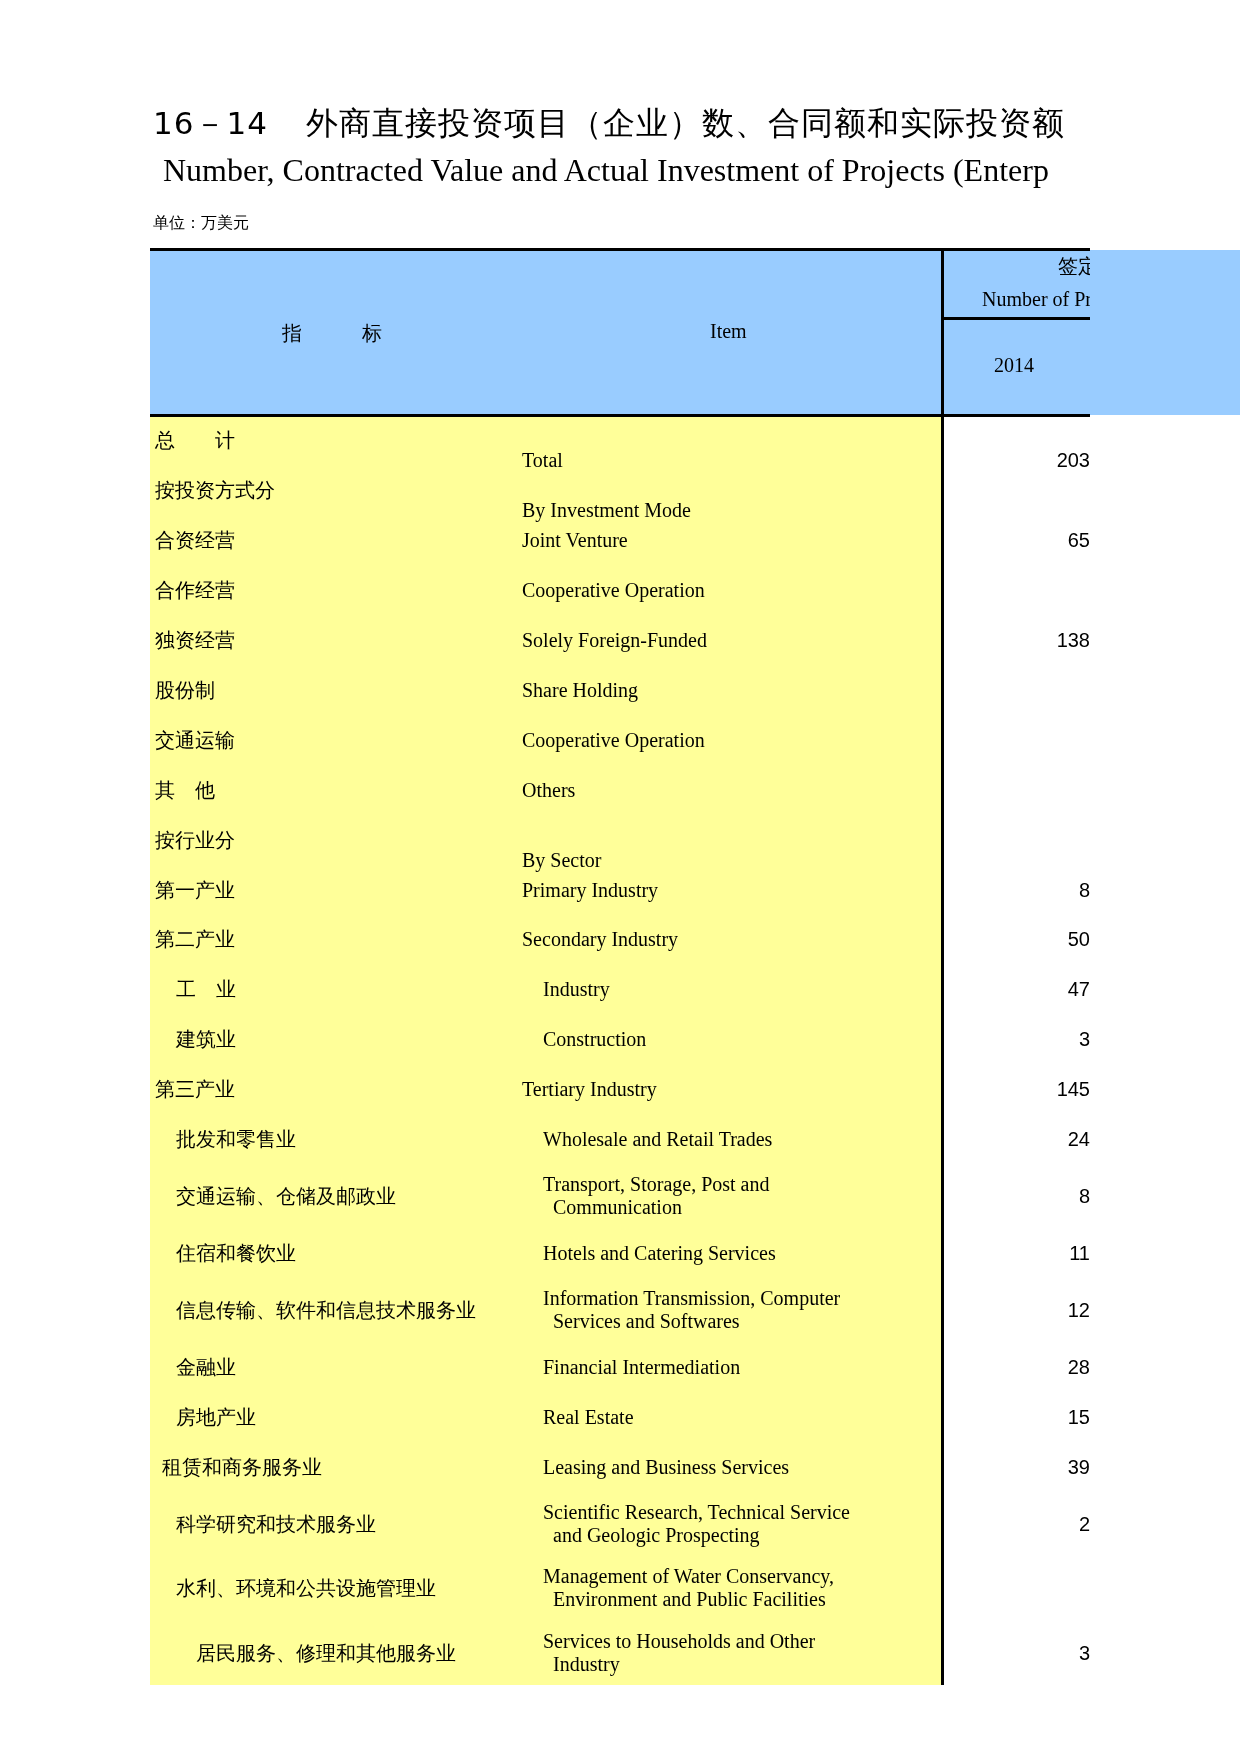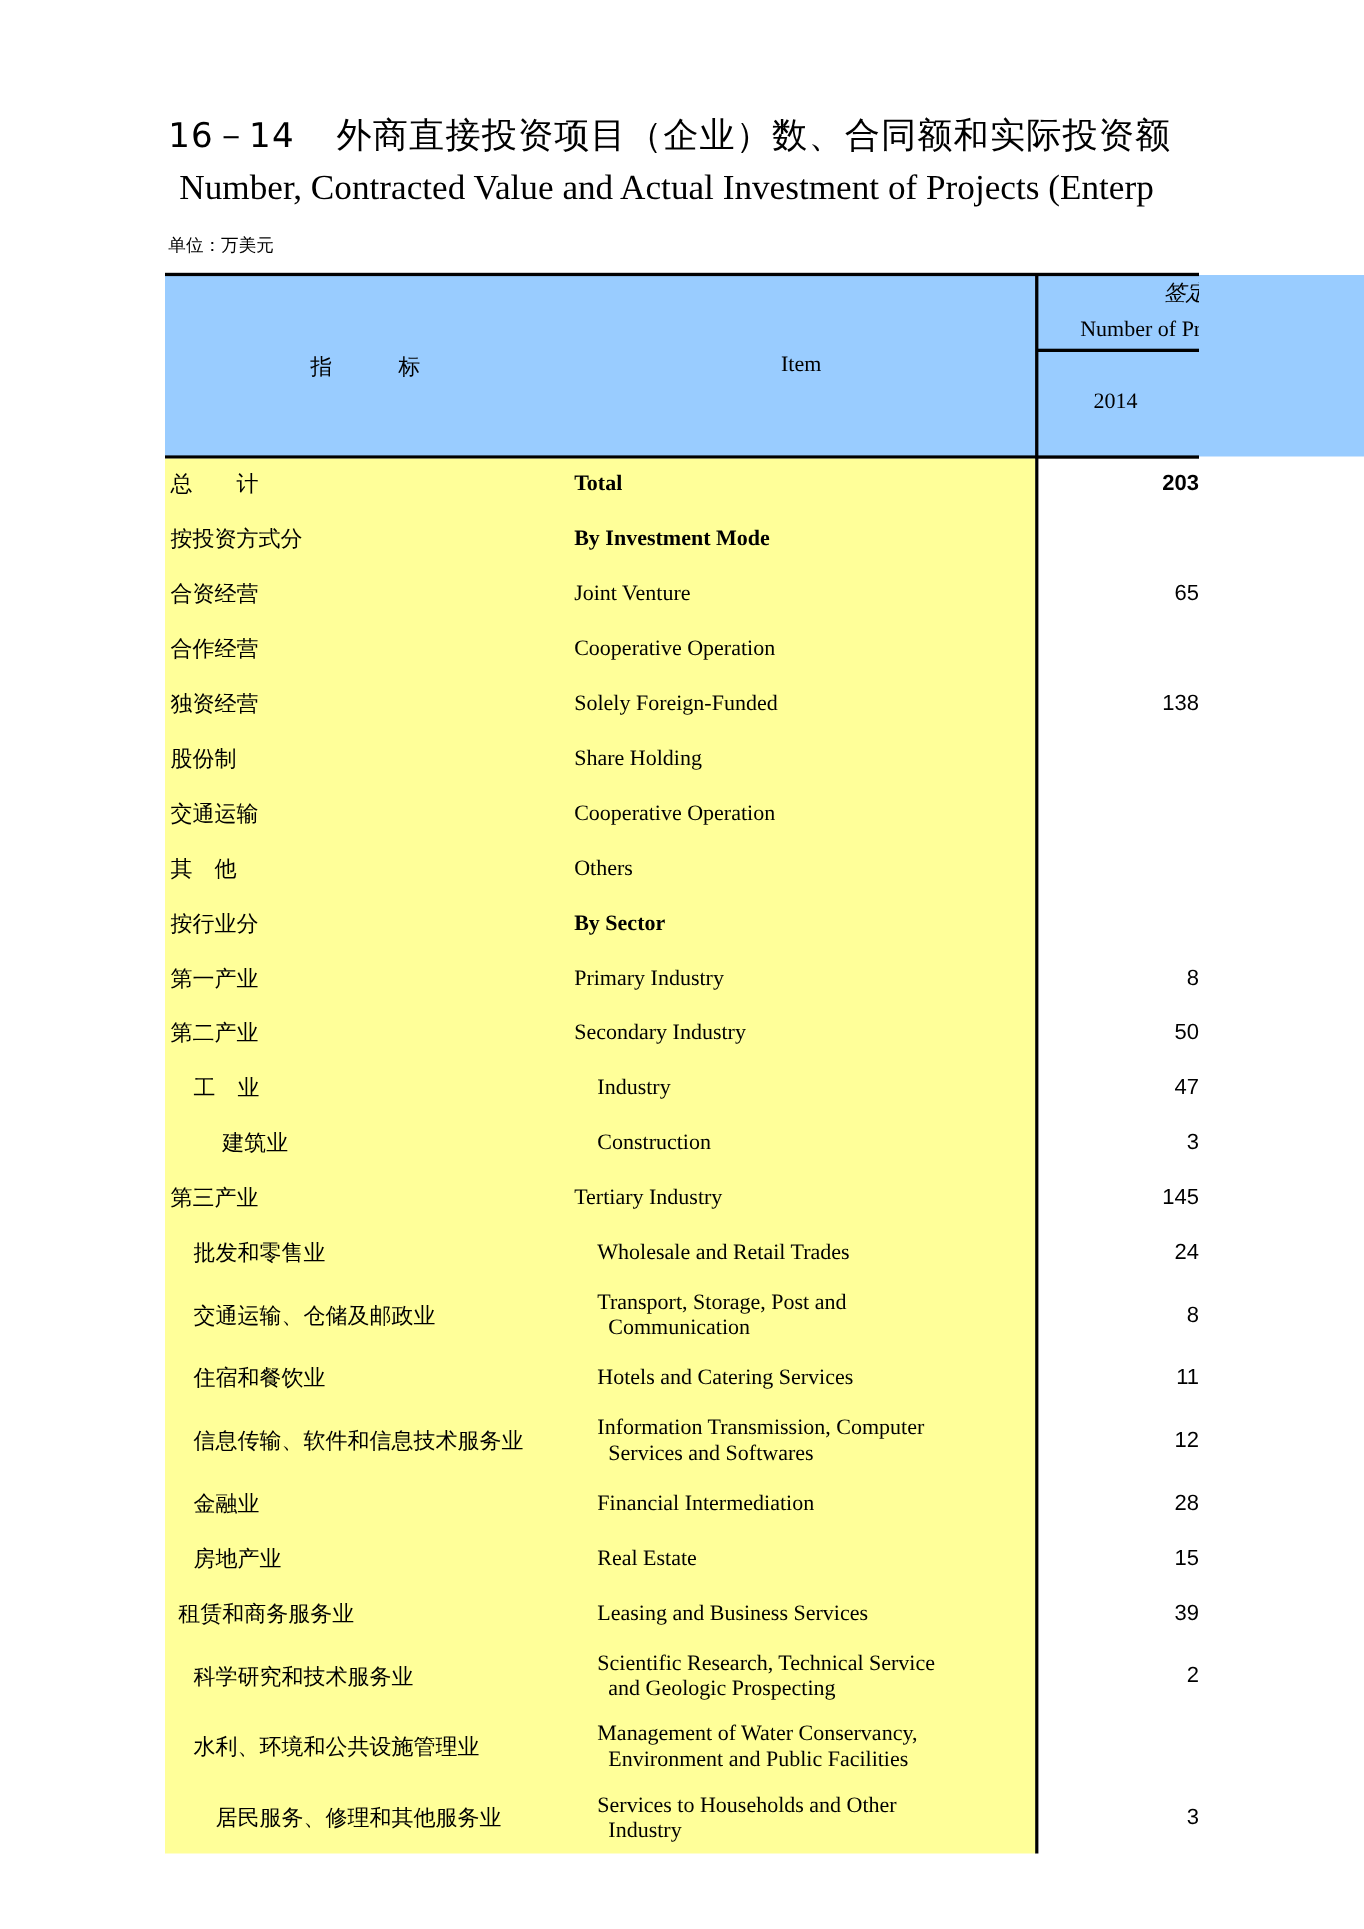--- a/index.html
+++ b/index.html
@@ -15,21 +15,21 @@
   .line { position:absolute; background:#000; }
   .hdr-label { position:absolute; font-size:20px; white-space:nowrap; }
   .clip-col { position:absolute; left:942px; width:148px; overflow:hidden; }
 
   .yellow { position:absolute; left:150px; top:417px; width:791px; height:1268px; background:#ffff99; }
   .row { position:absolute; left:150px; width:940px; }
   .cn { position:absolute; font-size:20px; white-space:nowrap; transform:translateY(-50%); }
   .en { position:absolute; left:372px; font-size:20px; line-height:23px; transform:translateY(-50%); white-space:nowrap; }
   .en.indent { left:393px; }
   .en .l2 { display:block; padding-left:10px; }
-  .bold { font-weight:bold; }
+  .bold { font-weight:normal;margin-top:20px; }
   .val { position:absolute; right:0; font-family:"Liberation Sans","DejaVu Sans",sans-serif; font-size:20px; transform:translateY(-50%); }
 </style>
 </head>
 <body>
 
 <div class="title-cn">
   <span class="num">16－14</span><span>外商直接投资项目（企业）数、合同额和实际投资额</span>
 </div>
 <div class="title-en-clip">
   <div class="title-en">Number, Contracted Value and Actual Investment of Projects (Enterp</div>
@@ -38,21 +38,21 @@
 
 <div class="hdr-blue"></div>
 <div class="line" style="left:150px; top:248px; width:940px; height:3px;"></div>
 <div class="line" style="left:941px; top:250px; width:3px; height:1435px;"></div>
 <div class="line" style="left:942px; top:317px; width:148px; height:3px;"></div>
 <div class="line" style="left:150px; top:414px; width:940px; height:3px;"></div>
 
 <div class="hdr-label" style="left:282px; top:320px;">指　　　标</div>
 <div class="hdr-label" style="left:710px; top:320px;">Item</div>
 <div class="clip-col" style="top:253px; height:30px;">
-  <div class="hdr-label" style="right:-8px; top:0;font-style:italic;">签定</div>
+  <div class="hdr-label" style="right:-8px; top:0;">签定</div>
 </div>
 <div class="clip-col" style="top:288px; height:28px;">
   <div class="hdr-label" style="right:-2px; top:0;">Number of Pr</div>
 </div>
 <div class="hdr-label" style="left:994px; top:354px;">2014</div>
 
 <div class="yellow"></div>
 
 <div id="rows">
     <div class="row" style="top: 440px;">
@@ -109,21 +109,21 @@
       <div class="cn" style="left: 5px;">第二产业</div>
       <div class="en"><span>Secondary Industry</span></div>
       <div class="val">50</div>
     </div>
     <div class="row" style="top: 989px;">
       <div class="cn" style="left: 26px;">工　业</div>
       <div class="en indent"><span>Industry</span></div>
       <div class="val">47</div>
     </div>
     <div class="row" style="top: 1039px;">
-      <div class="cn" style="left: 26px; margin-left: 26px;">建筑业</div>
+      <div class="cn" style="left: 26px;">建筑业</div>
       <div class="en indent"><span>Construction</span></div>
       <div class="val">3</div>
     </div>
     <div class="row" style="top: 1089px;">
       <div class="cn" style="left: 5px;">第三产业</div>
       <div class="en"><span>Tertiary Industry</span></div>
       <div class="val">145</div>
     </div>
     <div class="row" style="top: 1139px;">
       <div class="cn" style="left: 26px;">批发和零售业</div>

